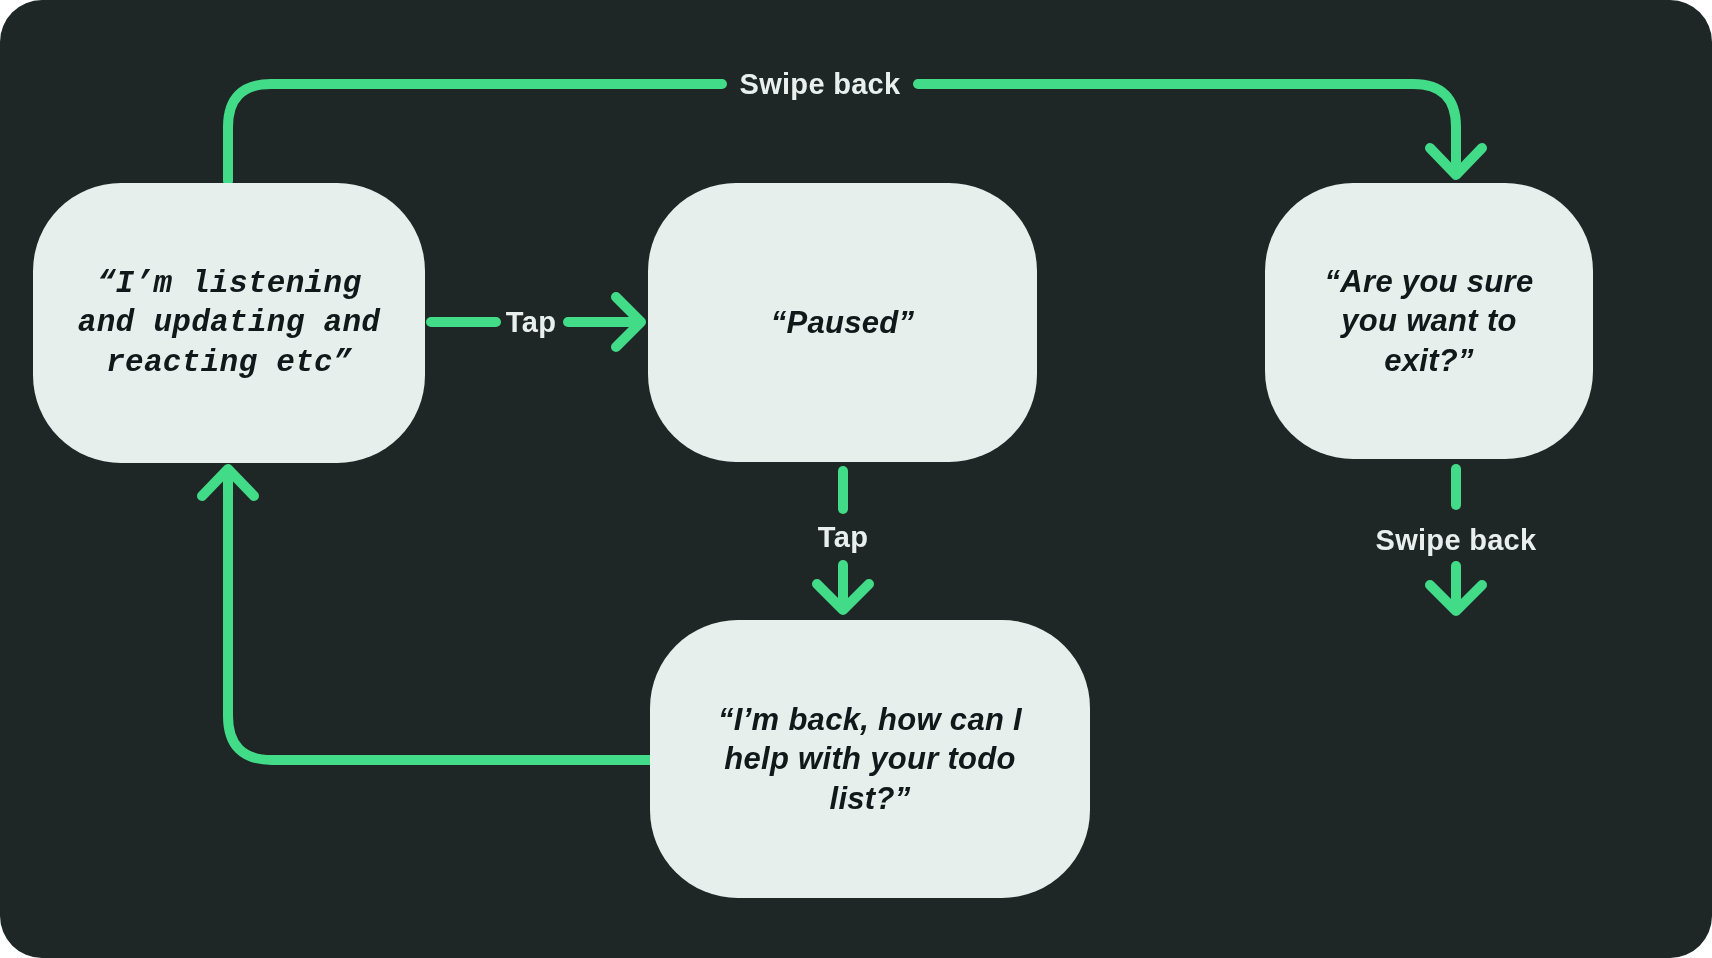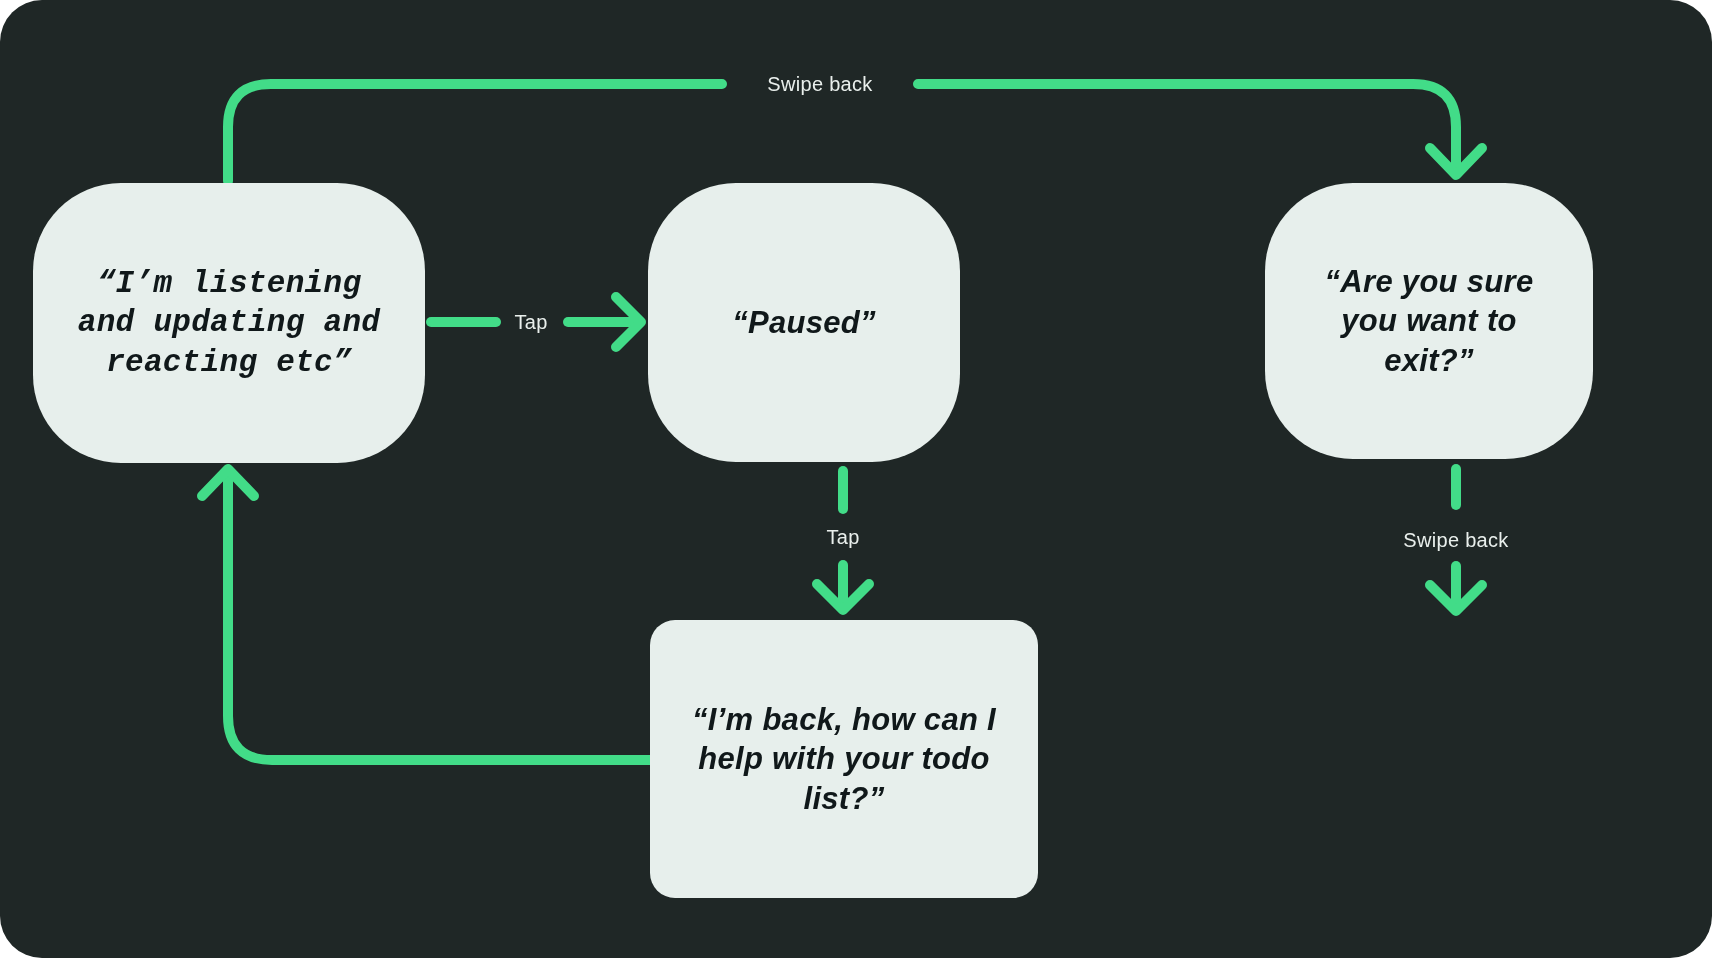--- a/index.html
+++ b/index.html
@@ -45,30 +45,30 @@
     font-size: 31px;
     font-weight: bold;
     font-style: italic;
     line-height: 1.26;
     letter-spacing: 0.3px;
     box-sizing: border-box;
     padding: 20px 34px;
   }
   .node.upright { font-style: normal; }
   #node-listening    { left: 33px;   top: 183px; width: 392px; height: 280px; font-family: Liberation Mono, monospace; }
-  #node-paused       { left: 648px;  top: 183px; width: 312px; height: 279px; }
+  #node-paused       { left: 648px;  top: 183px; width: 389px; height: 279px; }
   #node-confirm-exit { left: 1265px; top: 183px; width: 328px; height: 276px; }
-  #node-back         { left: 650px;  top: 620px; width: 388px; height: 278px; border-radius: 25px; }
+  #node-back         { left: 650px;  top: 620px; width: 440px; height: 278px; }
   #node-earcon       { left: 1268px; top: 623px; width: 387px; height: 275px; }
   .edge-label {
     position: absolute;
     transform: translate(-50%, -50%);
     color: #e9efec;
-    font-size: 20px;
-    font-weight: normal;
+    font-size: 29px;
+    font-weight: bold;
     letter-spacing: 0.3px;
     white-space: nowrap;
   }
   #label-swipe-top  { left: 820px;  top: 84px;  }
   #label-tap-h      { left: 531px;  top: 322px; }
   #label-tap-v      { left: 843px;  top: 537px; }
   #label-swipe-right{ left: 1456px; top: 540px; }
 </style>
 </head>
 <body>

